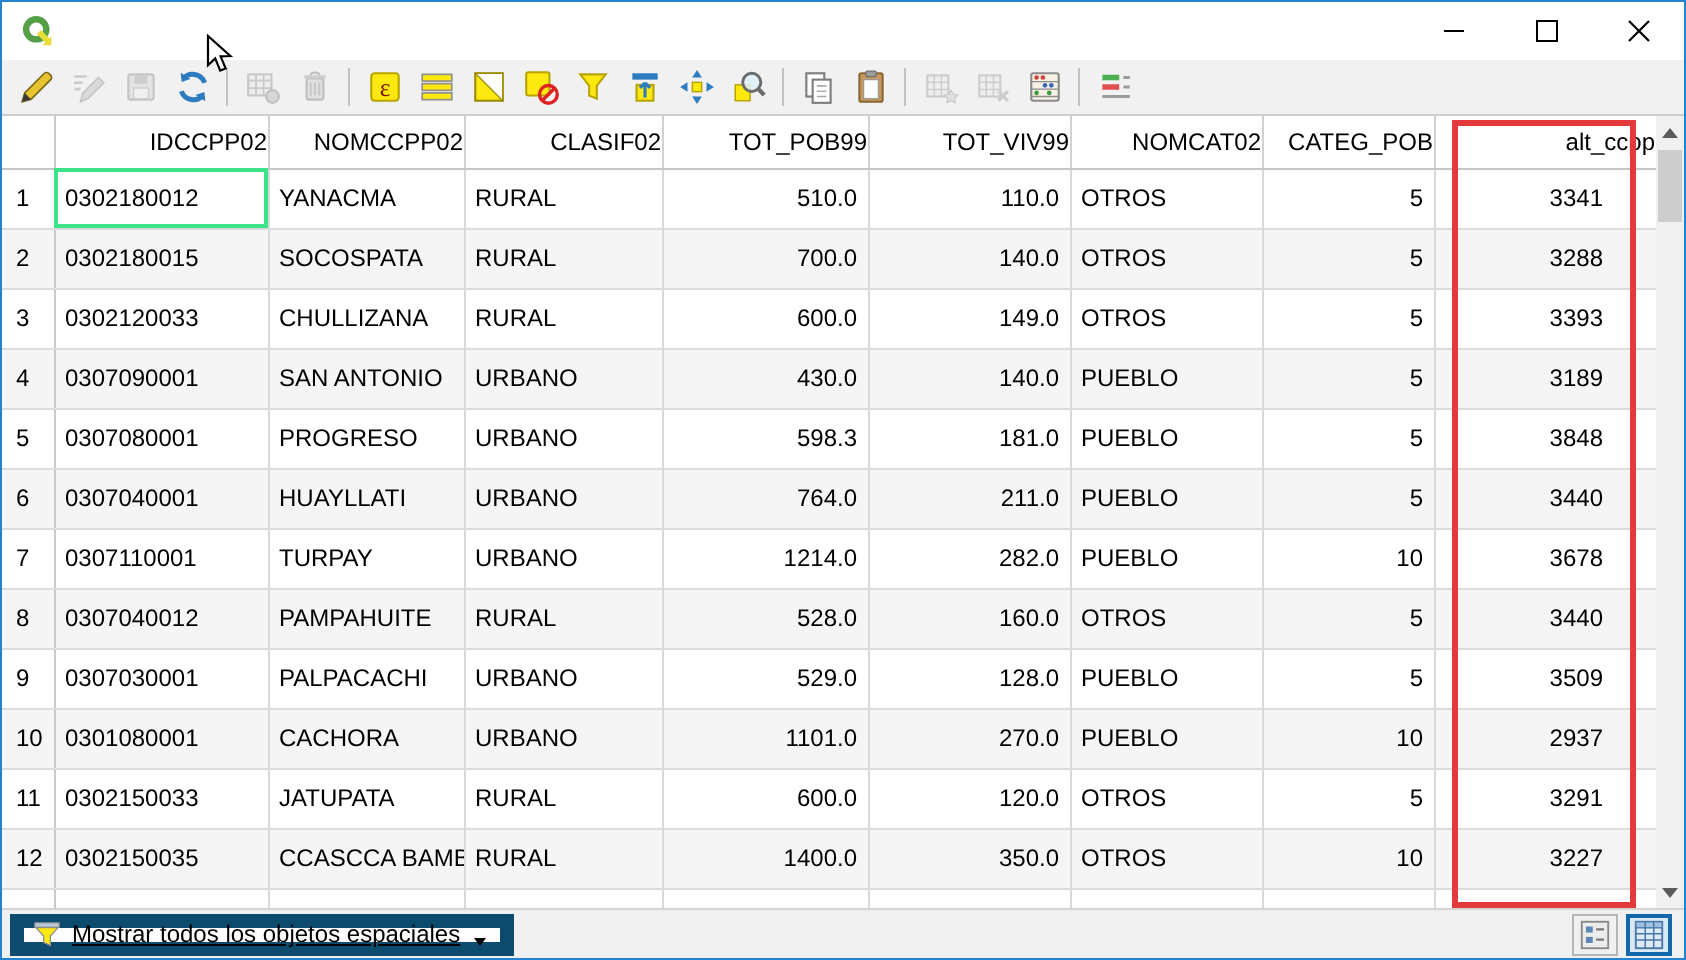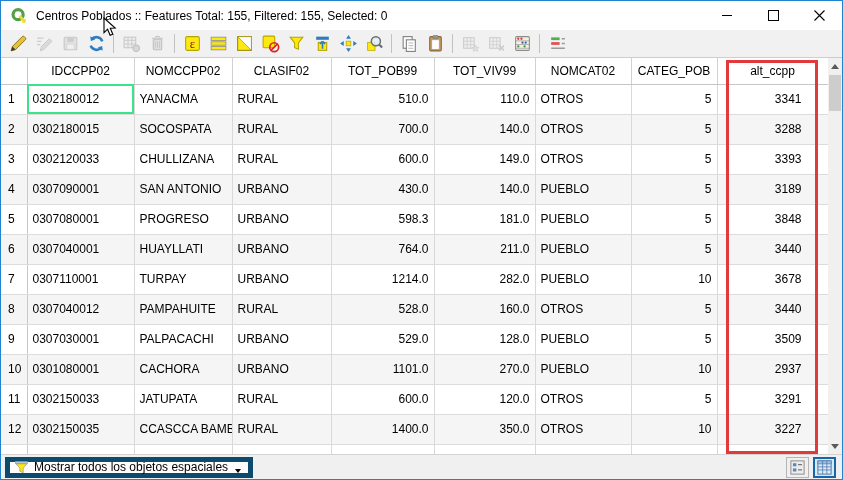--- a/index.html
+++ b/index.html
@@ -19,21 +19,21 @@
   .toolbar { flex:0 0 28px; background:#f1f1f1; border-bottom:1px solid #cdcdcd;
              display:flex; align-items:center; padding-left:4px; }
   .tb-btn { width:26px; height:24px; display:flex; align-items:center; justify-content:center;
             border-radius:2px; }
   .tb-btn.disabled { opacity:.42; filter:grayscale(.9); }
   .tb-sep { width:1px; height:19px; background:#c2c2c2; margin:0 4px; }
 
   
   .viewport { position:relative; flex:1 1 auto; overflow:hidden; background:#fff; }
   table { border-collapse:collapse; table-layout:fixed; width:827px; font-size:12px; color:#000; }
-  thead th { height:26px; font-weight:normal; text-align:center; background:#fff;
+  thead th { height:26px; font-weight:normal; text-align:right; background:#fff;
              border-right:1px solid #d2d2d2; border-bottom:1px solid #c6c6c6;
              overflow:hidden; white-space:nowrap; }
   thead th.corner { border-right:1px solid #c9c9c9; }
   tbody th { font-weight:normal; text-align:left; padding-left:7px;
              border-right:1px solid #c9c9c9; border-bottom:1px solid #dcdcdc; }
   tbody td { height:30px; padding:0 5px; white-space:nowrap; overflow:hidden;
              border-right:1px solid #d9d9d9; border-bottom:1px solid #dcdcdc; }
   tbody tr { height:30px; background:#fff; }
   tbody tr:nth-child(even) { background:#f5f5f5; }
   .al-left { text-align:left; } .al-right { text-align:right; }
@@ -48,21 +48,21 @@
   .vscroll { position:absolute; top:0; right:0; width:14px; height:100%; background:#f0f0f0; z-index:5; }
   .vs-arrow { position:absolute; left:0; width:14px; height:16px; display:flex;
               align-items:center; justify-content:center; background:#f0f0f0; }
   .vs-arrow.up { top:0; } .vs-arrow.down { bottom:0; }
   .vs-thumb { position:absolute; left:1px; top:17px; width:12px; height:36px; background:#cdcdcd; }
 
   
   .statusbar { flex:0 0 25px; background:#f0f0f0; border-top:1px solid #d4d4d4;
                display:flex; align-items:center; padding:0 3px; }
   .filter-btn { height:21px; margin-left:1px; display:flex; align-items:center; gap:5px;
-                padding:0 7px 0 4px; background:#fdfdfd; border:5px solid #0c4a6e; font-size:12px; }
+                padding:0 7px 0 4px; background:#fdfdfd; border:7px solid #0c4a6e; font-size:12px;text-decoration:underline; }
   .caret { width:0; height:0; border-left:3.5px solid transparent; border-right:3.5px solid transparent;
            border-top:4px solid #000; margin-left:2px; margin-top:8px; }
   .view-toggles { margin-left:auto; display:flex; gap:4px; margin-right:3px; }
   .vt-btn { width:23px; height:21px; display:flex; align-items:center; justify-content:center;
             background:#f0f0f0; border:1px solid #b5b5b5; }
   .vt-btn.selected { border:2px solid #1467a8; background:#dbe8f5; }
 
   .cursor { position:absolute; left:102px; top:16px; z-index:50; pointer-events:none; }
 </style>
 </head>
@@ -71,21 +71,20 @@
 <div class="window">
 
   <div class="titlebar">
     <span class="qgis-logo">
       <svg viewBox="0 0 20 20" width="18" height="18">
         <circle cx="9" cy="8.5" r="5.6" fill="none" stroke="#55a046" stroke-width="3.6"></circle>
         <path d="M10.5 10 L15.5 15" stroke="#e9dc34" stroke-width="3.2"></path>
         <path d="M12.6 17.4 L17.4 17.4 L17.4 12.6 Z" fill="#e9dc34"></path>
       </svg>
     </span>
-    <span class="title-text">Centros Poblados :: Features Total: 155, Filtered: 155, Selected: 0</span>
     <div class="win-controls">
       <div class="win-btn">
         <svg width="11" height="11" viewBox="0 0 11 11">
             <path d="M0 5.5 H10" stroke="#000" stroke-width="1"></path>
           </svg>
       </div>
       <div class="win-btn">
         <svg width="11" height="11" viewBox="0 0 11 11">
             <rect x="0.5" y="0.5" width="10" height="10" fill="none" stroke="#000" stroke-width="1"></rect>
           </svg>

